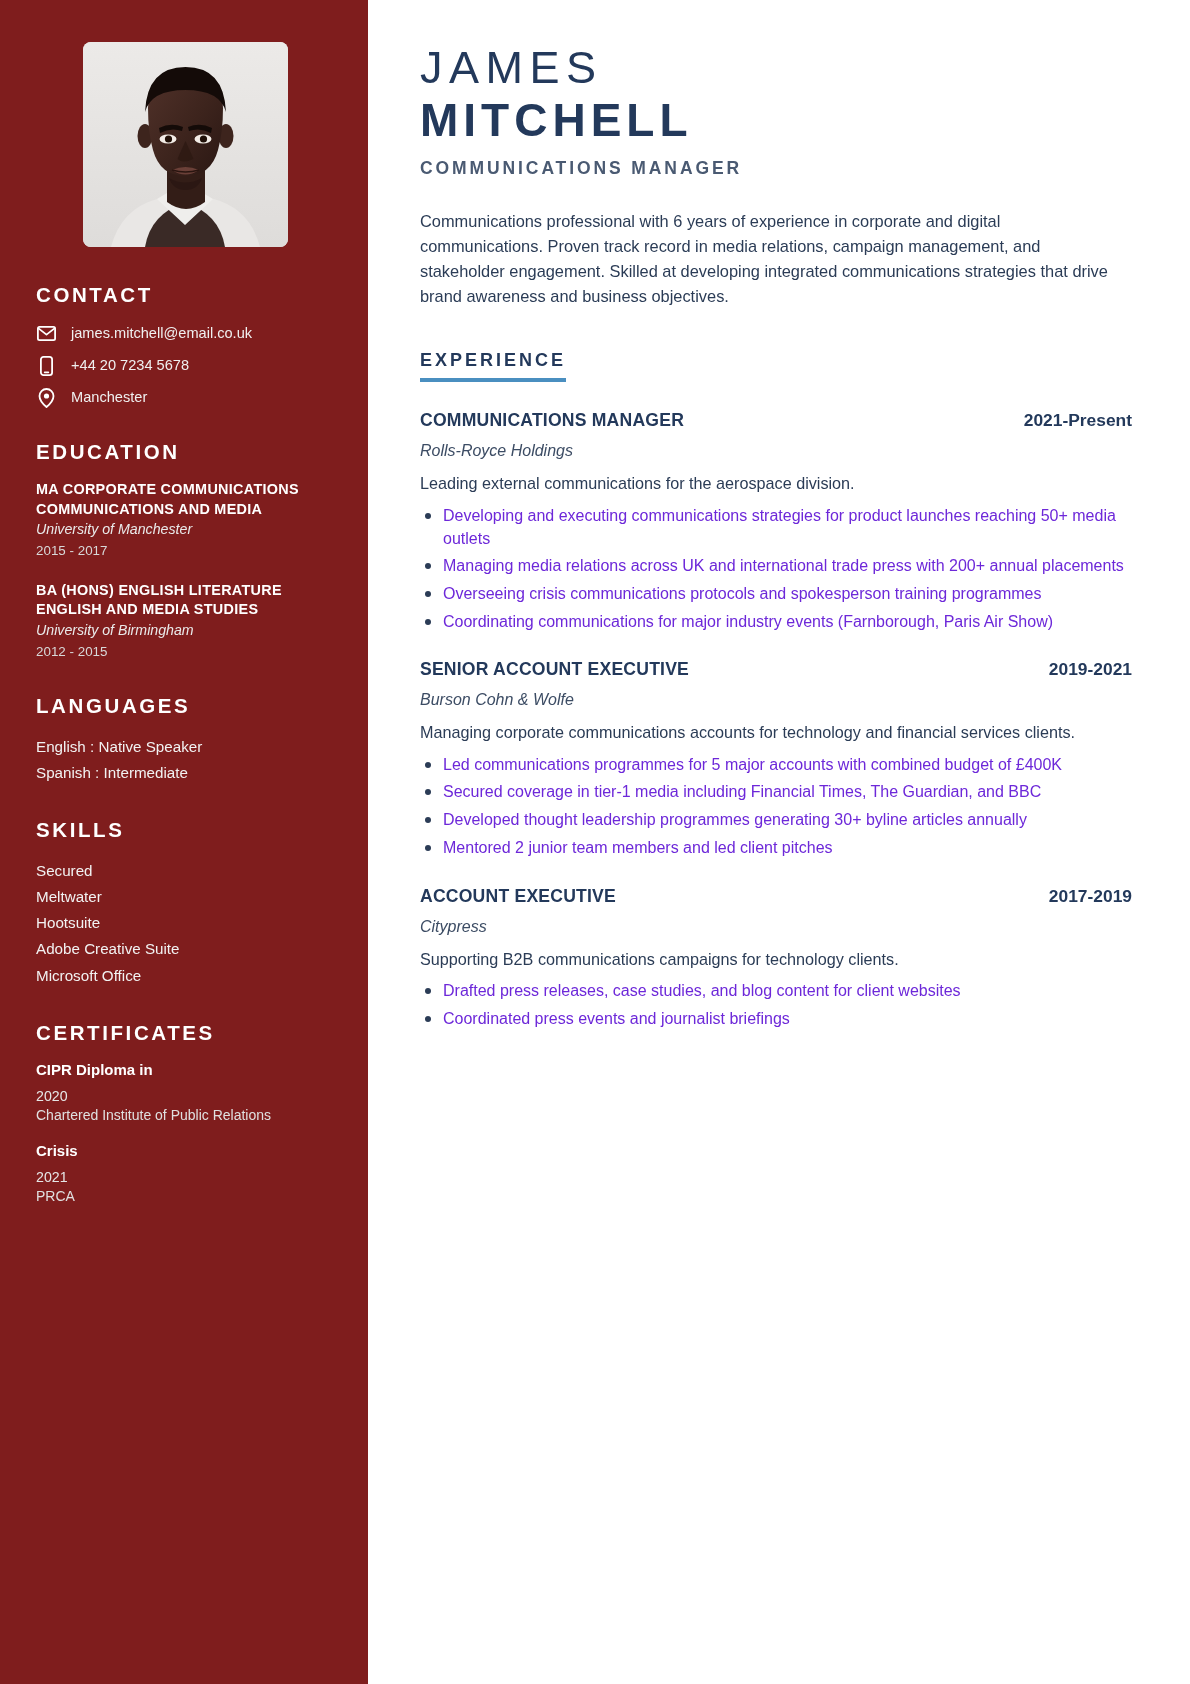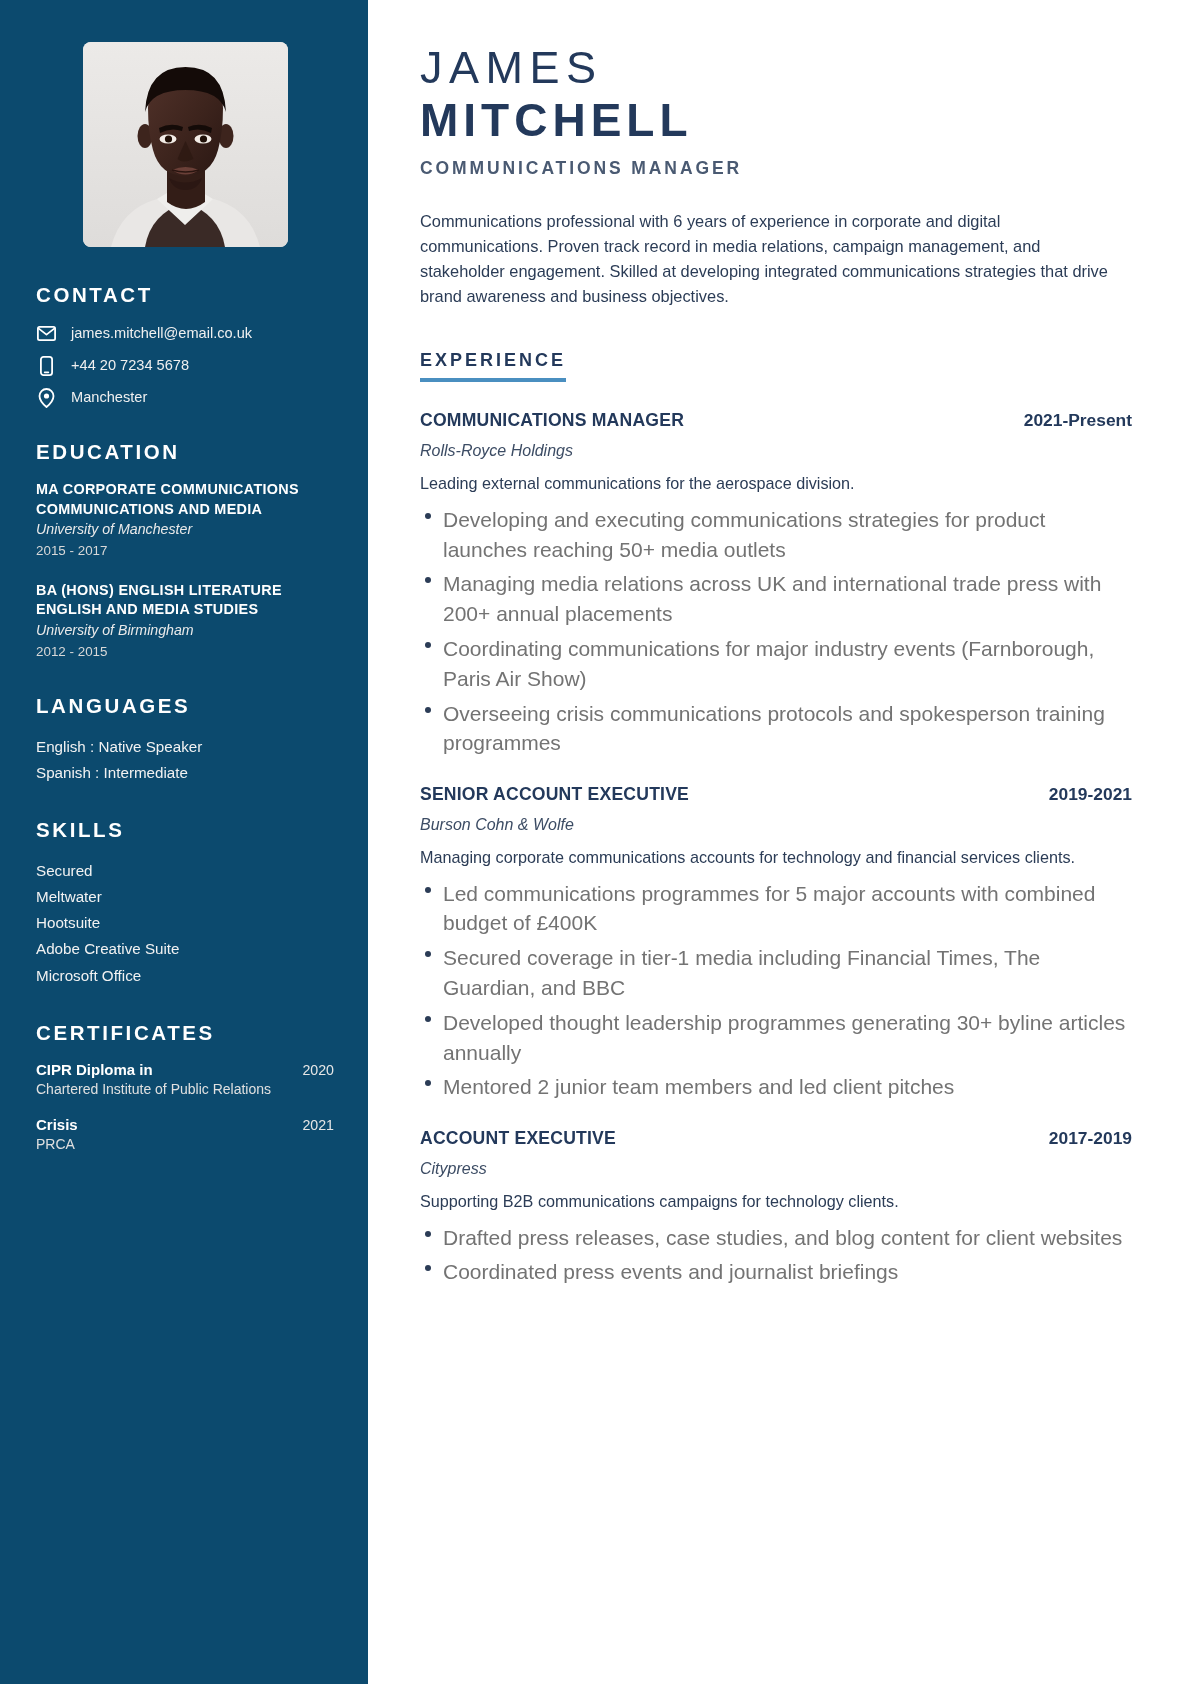--- a/index.html
+++ b/index.html
@@ -18,21 +18,21 @@
     height: 1684px;
     background: #ffffff;
     display: flex;
     overflow: hidden;
   }
 
   
   .sidebar {
     width: 368px;
     min-width: 368px;
-    background: #0c4a6e;
+    background: #7f1d1d;
     color: #ffffff;
     padding: 36px 34px 40px 36px;
   }
 
   .photo-wrap {
     width: 205px;
     height: 205px;
     margin: 6px auto 0 auto;
     border-radius: 8px;
     overflow: hidden;
@@ -98,20 +98,21 @@
     color: #f2f2f2;
     line-height: 1.72;
   }
 
   .cert-item { margin-bottom: 17px; }
   .cert-top {
     display: flex;
     justify-content: space-between;
     align-items: baseline;
     gap: 10px;
+    flex-direction: column;
   }
   .cert-name {
     font-size: 15px;
     font-weight: bold;
     color: #ffffff;
   }
   .cert-year {
     font-size: 14.2px;
     color: #e6e6e6;
     white-space: nowrap;
@@ -206,23 +207,23 @@
     color: #2b3c56;
     margin-top: 11px;
   }
   .bullets {
     margin-top: 9px;
     list-style: none;
   }
   .bullets li {
     position: relative;
     padding-left: 23px;
-    font-size: 21px;
+    font-size: 16px;
     line-height: 1.42;
-    color: #737373;
+    color: #6d28d9;
     margin-bottom: 5px;
   }
   .bullets li::before {
     content: "";
     position: absolute;
     left: 5px;
     top: 8px;
     width: 6px;
     height: 6px;
     border-radius: 50%;
@@ -373,22 +374,22 @@
     <section class="job">
       <div class="job-head">
         <span class="job-role">COMMUNICATIONS MANAGER</span>
         <span class="job-dates">2021-Present</span>
       </div>
       <div class="job-company">Rolls-Royce Holdings</div>
       <div class="job-desc">Leading external communications for the aerospace division.</div>
       <ul class="bullets">
         <li>Developing and executing communications strategies for product launches reaching 50+ media outlets</li>
         <li>Managing media relations across UK and international trade press with 200+ annual placements</li>
+        <li>Overseeing crisis communications protocols and spokesperson training programmes</li>
         <li>Coordinating communications for major industry events (Farnborough, Paris Air Show)</li>
-        <li>Overseeing crisis communications protocols and spokesperson training programmes</li>
       </ul>
     </section>
 
     <section class="job">
       <div class="job-head">
         <span class="job-role">SENIOR ACCOUNT EXECUTIVE</span>
         <span class="job-dates">2019-2021</span>
       </div>
       <div class="job-company">Burson Cohn &amp; Wolfe</div>
       <div class="job-desc">Managing corporate communications accounts for technology and financial services clients.</div>

